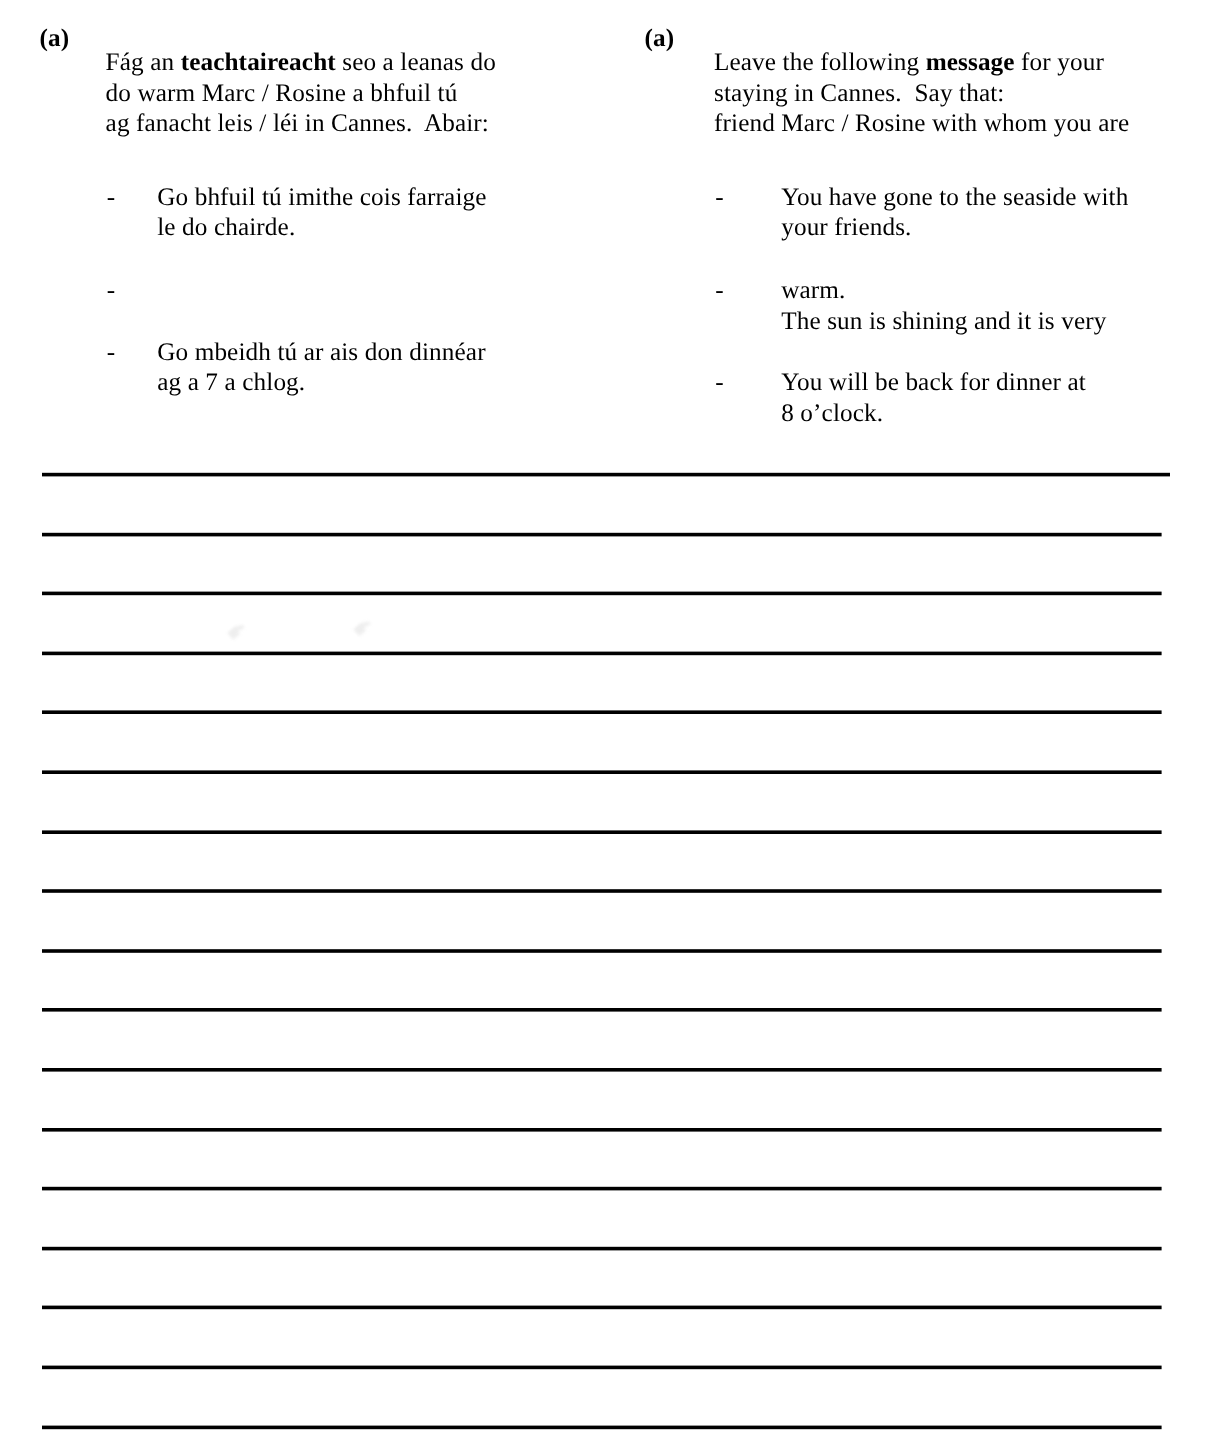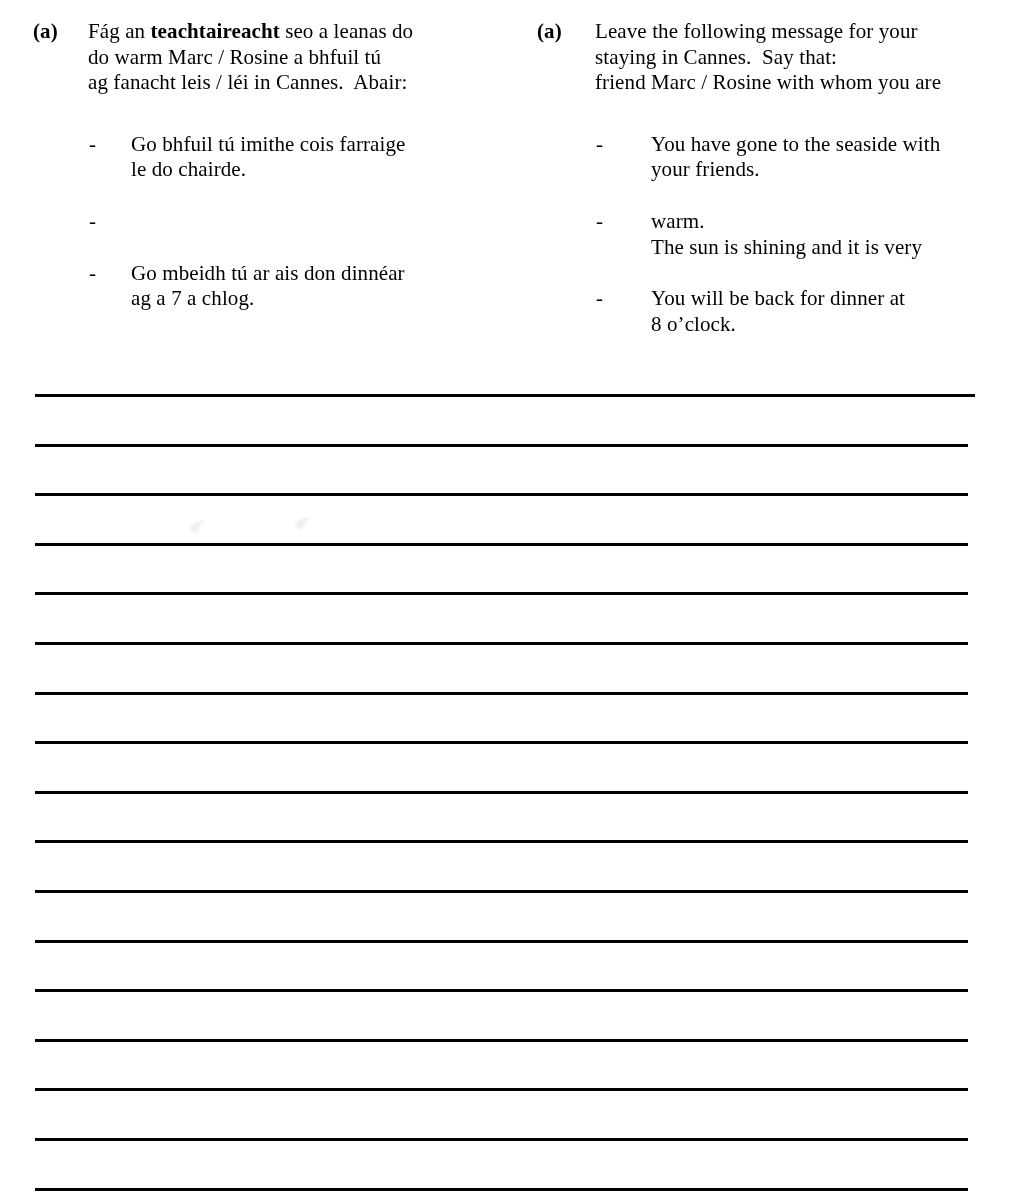--- a/index.html
+++ b/index.html
@@ -19,21 +19,21 @@
     align-items: flex-start;
     font-size: 21px;
     line-height: 25.6px;
     letter-spacing: 0.1px;
   }
   .col-left  { left: 33px;  width: 470px; }
   .col-right { left: 537px; width: 462px; }
   .qlabel { font-weight: bold; flex: 0 0 auto; }
   .col-left  .qlabel { width: 55px; }
   .col-right .qlabel { width: 58px; }
-  .qbody { flex: 1 1 auto; }
+  .qbody { flex: 1 1 auto; margin-top: 20px; }
   .line { white-space: pre; }
   .bullets { margin-top: 36px; }
   .bullet-item { display: flex; margin-bottom: 26px; }
   .dash { flex: 0 0 auto; padding-left: 1px; }
   .col-left  .dash { width: 42px; }
   .col-right .dash { width: 55px; }
   .answer-area { position: absolute; left: 0; top: 0; width: 100%; height: 100%; }
   .rule {
     position: absolute;
     left: 35px;
@@ -86,21 +86,21 @@
             </div>
           </div>
         </div>
     </div>
   </section>
 
   <section class="col col-right">
     <div class="qlabel">(a)</div>
     <div class="qbody">
       <div class="intro" id="intro-english">
-          <div class="line"><span>Leave the following </span><span style="font-weight: normal; text-align: center;">message</span><span> for your</span></div>
+          <div class="line"><span>Leave the following </span><span style="font-weight: bold; text-align: center;">message</span><span> for your</span></div>
           <div class="line"><span>staying in Cannes.&nbsp; Say that:</span></div>
           <div class="line"><span>friend Marc / Rosine with whom you are</span></div>
         </div>
       <div class="bullets" id="bullets-english">
           <div class="bullet-item">
             <span class="dash">-</span>
             <div>
               <div class="line">You have gone to the seaside with</div>
               <div class="line">your friends.</div>
             </div>

